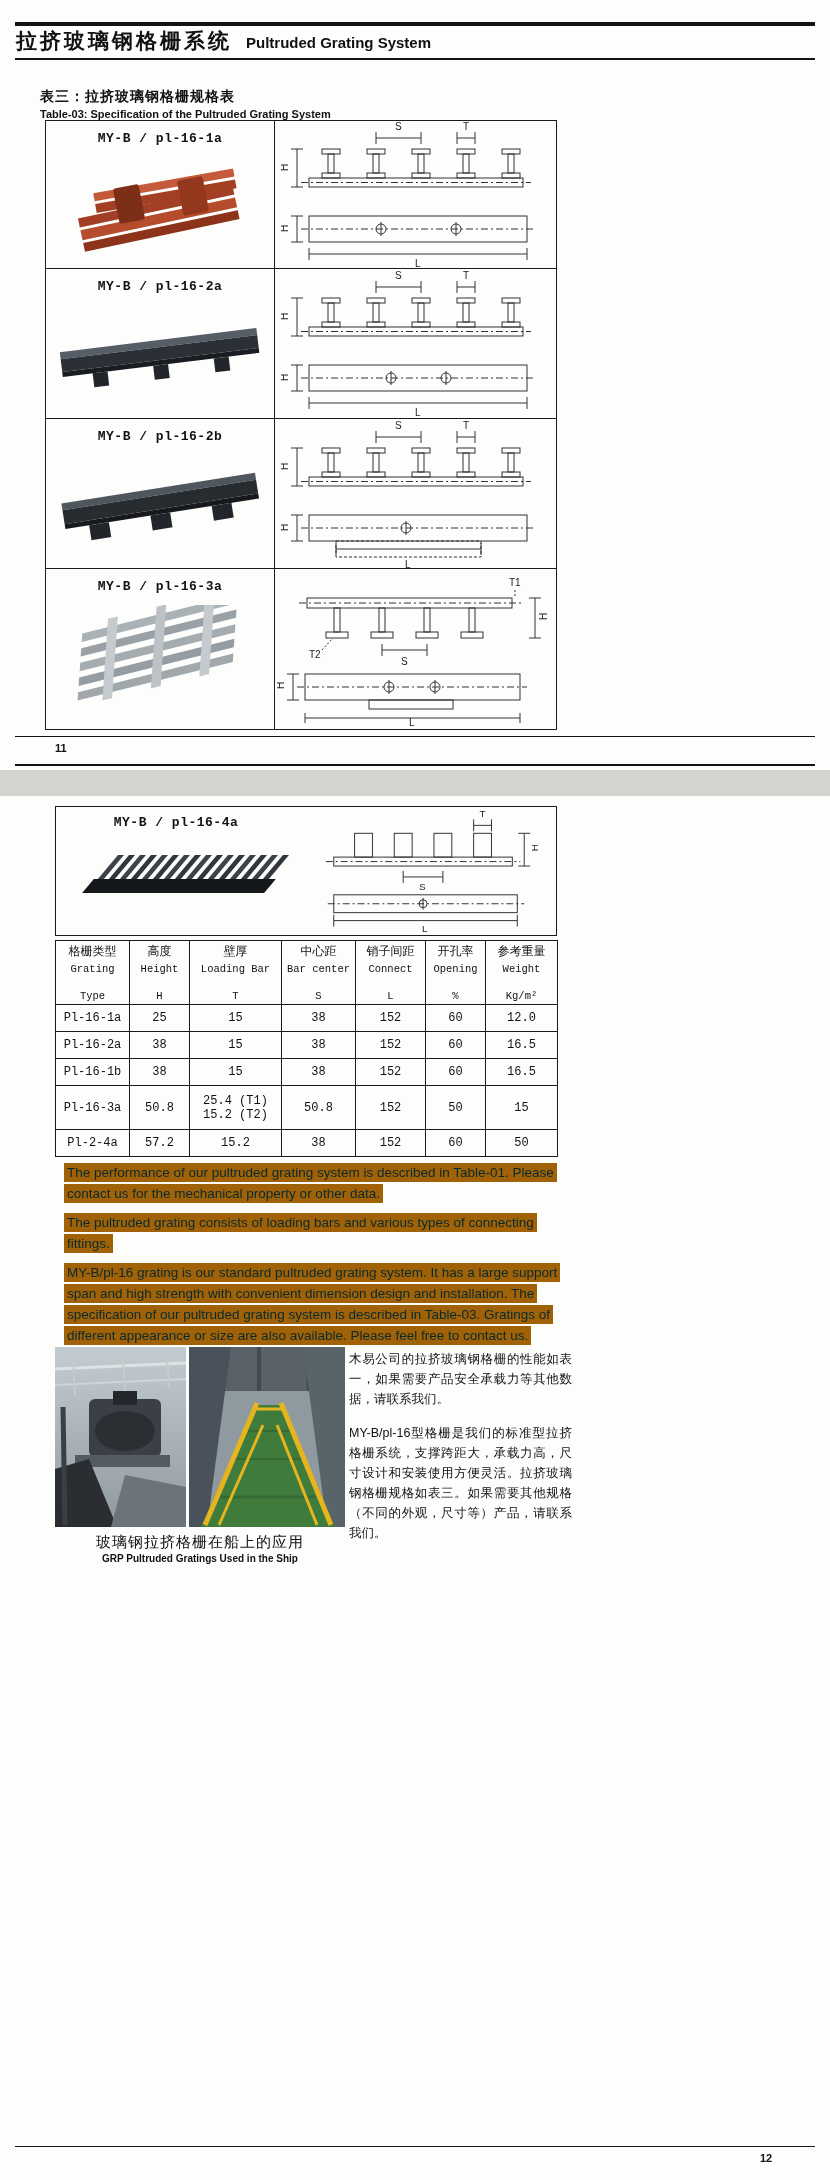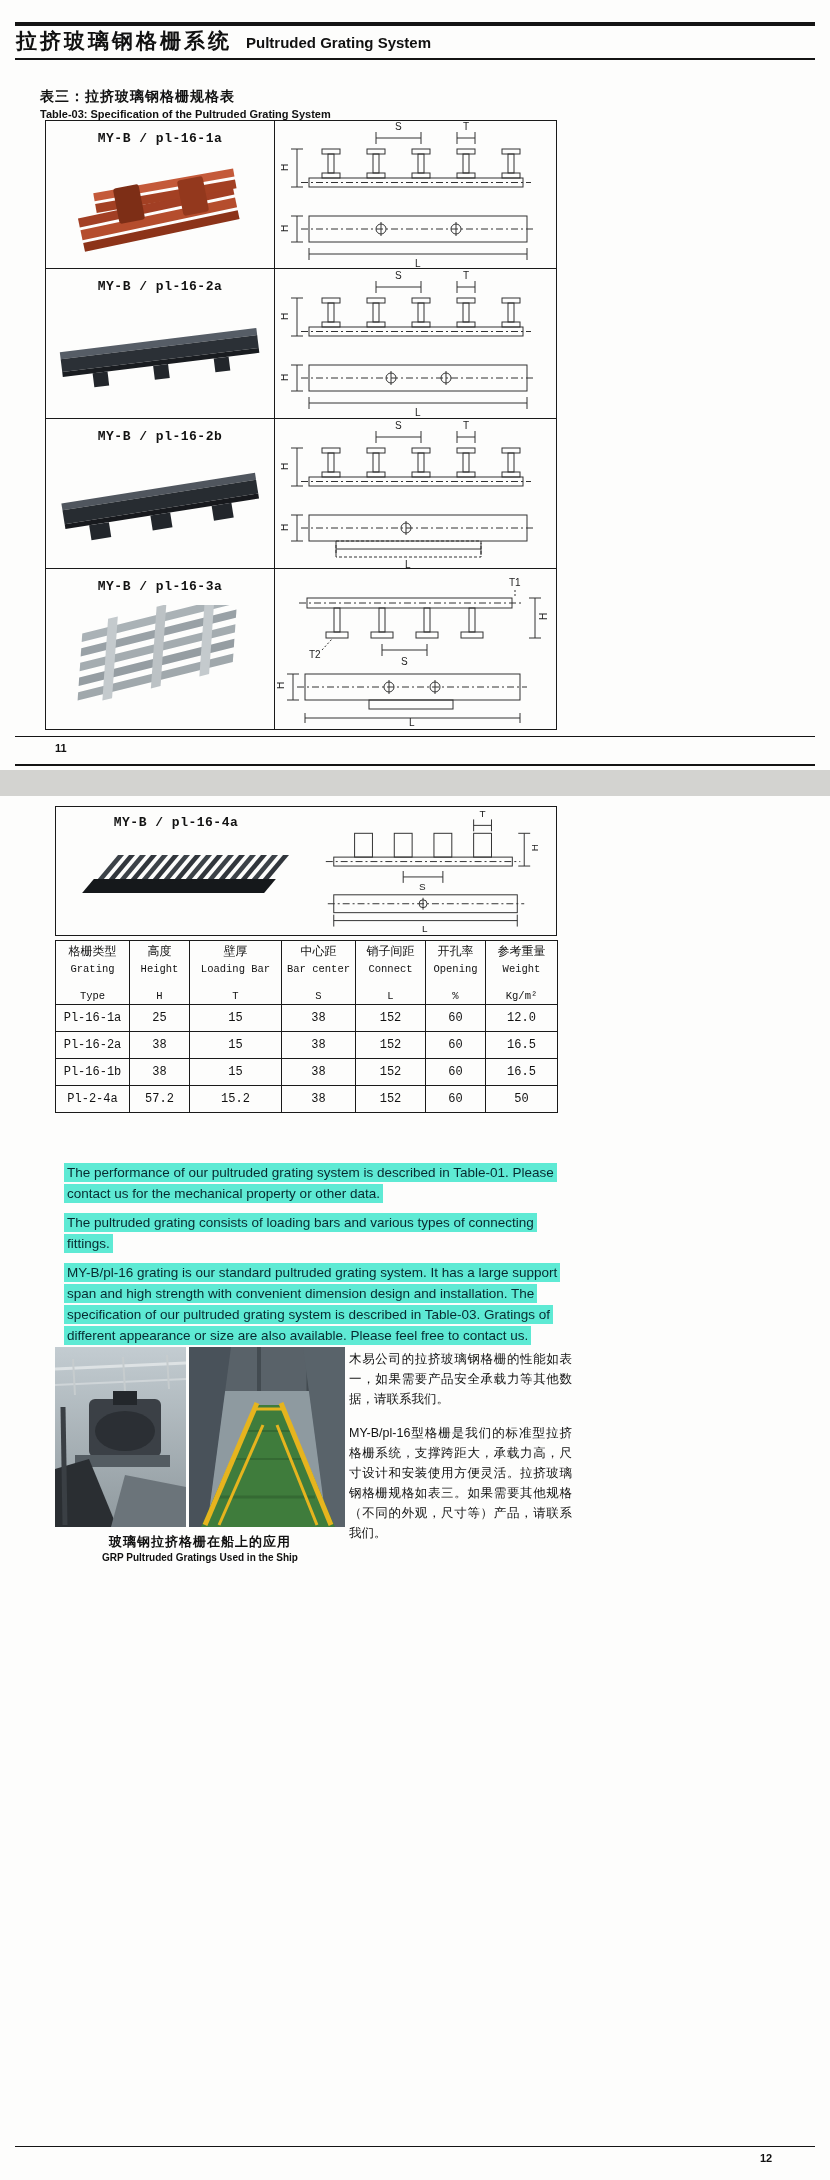--- a/index.html
+++ b/index.html
@@ -44,28 +44,28 @@
   .spec th{height:64px;font-weight:normal;padding:2px 1px}
   .spec td{height:27px;font-size:12px;white-space:pre-line}
   .spec tr.tall td{height:44px}
   .spec .hzh{font-size:12px;font-family:"Liberation Sans",sans-serif}
   .spec .hen{font-size:10.5px;margin-top:3px}
   .spec .hsym{font-size:10.5px;margin-top:15px}
 
   
   .hlblock{position:absolute;left:64px;top:1162px;width:506px}
   .hlblock p{margin:0 0 8px 0;font-size:13.5px;line-height:21px;color:#072a30}
-  .hl{background:#5eead4;padding:2px 3px;-webkit-box-decoration-break:clone;box-decoration-break:clone}
+  .hl{background:#a16207;padding:2px 3px;-webkit-box-decoration-break:clone;box-decoration-break:clone}
 
   
   .photo{position:absolute;top:1347px;height:180px;overflow:hidden;background:#9aa4aa}
   .photo.p1{left:55px;width:131px}
   .photo.p2{left:189px;width:156px}
   .photo-cap{position:absolute;left:55px;top:1533px;width:290px;text-align:center}
-  .photo-cap .zh{font-size:13px;font-weight:bold;letter-spacing:1px}
+  .photo-cap .zh{font-size:15px;font-weight:normal;letter-spacing:1px}
   .photo-cap .en{font-size:10px;font-weight:bold;margin-top:1px}
 
   
   .zhcol{position:absolute;left:349px;top:1349px;width:223px}
   .zhcol p{font-size:12.5px;line-height:20px;margin-bottom:14px;text-align:justify}
 </style>
 </head>
 <body>
 
 <div class="canvas">
@@ -522,20 +522,30 @@
     </tr>
     <tr>
       <td>Pl-16-1b</td>
       <td>38</td>
       <td>15</td>
       <td>38</td>
       <td>152</td>
       <td>60</td>
       <td>16.5</td>
     </tr>
+    <tr class="tall">
+      <td>Pl-16-3a</td>
+      <td>50.8</td>
+      <td>25.4 (T1)
+15.2 (T2)</td>
+      <td>50.8</td>
+      <td>152</td>
+      <td>50</td>
+      <td>15</td>
+    </tr>
     <tr>
       <td>Pl-2-4a</td>
       <td>57.2</td>
       <td>15.2</td>
       <td>38</td>
       <td>152</td>
       <td>60</td>
       <td>50</td>
     </tr>
   </tbody>

